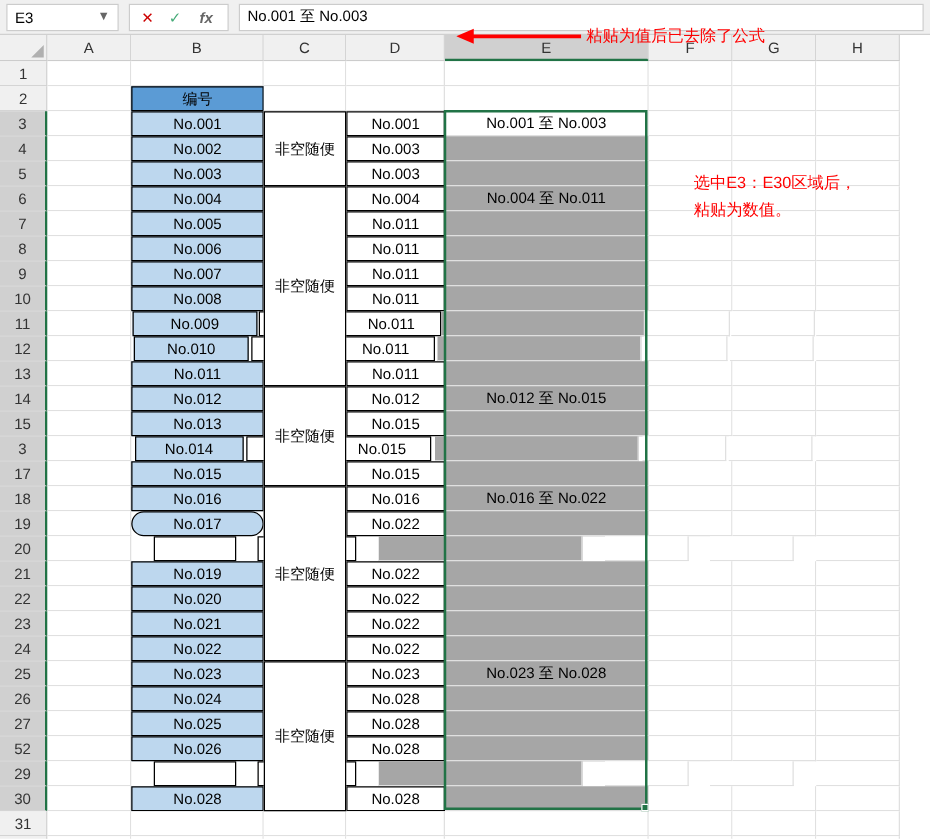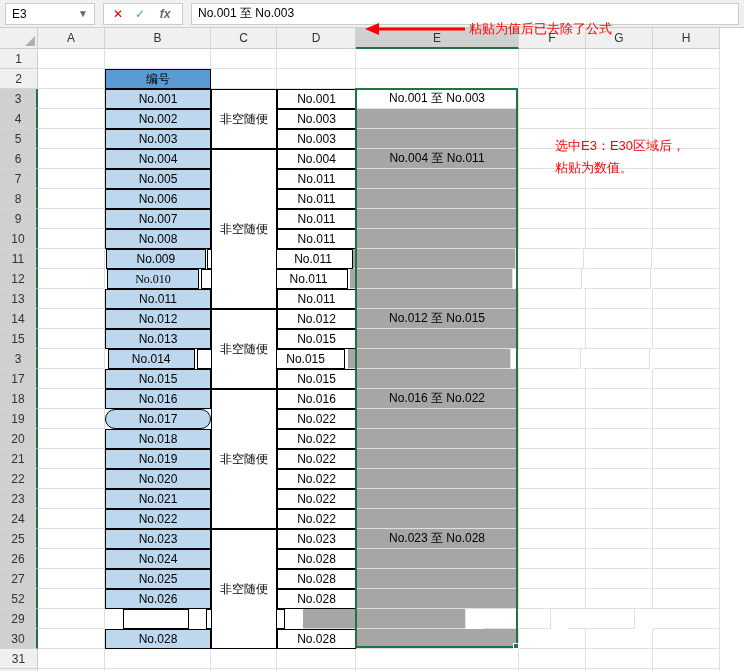--- a/index.html
+++ b/index.html
@@ -240,21 +240,21 @@
         <div class="cell wB bcol" style="width: 100px;">No.009</div>
         <div class="cell wC ccol" style="width: 66px;"></div>
         <div class="cell wD dcol" style="width: 79px;">No.011</div>
         <div class="cell wE esel" style="width: 163px;"></div>
         <div class="cell wF" style="width: 67px;"></div>
         <div class="cell wG" style="width: 67px;"></div>
         <div class="cell wH" style="width: 67px;"></div>
       </div>
       <div class="cell-row">
         <div class="cell wA" style="width: 67px;"></div>
-        <div class="cell wB bcol" style="width: 92px; font-family: Liberation Serif, serif;">No.010</div>
+        <div class="cell wB bcol" style="width: 92px;">No.010</div>
         <div class="cell wC ccol" style="width: 66px;"></div>
         <div class="cell wD dcol" style="width: 79px;">No.011</div>
         <div class="cell wE esel" style="width: 163px;"></div>
         <div class="cell wF" style="width: 67px;"></div>
         <div class="cell wG" style="width: 67px;"></div>
         <div class="cell wH" style="width: 67px;"></div>
       </div>
       <div class="cell-row">
         <div class="cell wA" style="width: 67px;"></div>
         <div class="cell wB bcol" style="width: 106px;">No.011</div>
@@ -320,21 +320,20 @@
         <div class="cell wB bcol" style="width: 106px; border-radius: 10px;">No.017</div>
         <div class="cell wC ccol" style="width: 66px;"></div>
         <div class="cell wD dcol" style="width: 79px;">No.022</div>
         <div class="cell wE esel" style="width: 163px;"></div>
         <div class="cell wF" style="width: 67px;"></div>
         <div class="cell wG" style="width: 67px;"></div>
         <div class="cell wH" style="width: 67px;"></div>
       </div>
       <div class="cell-row">
         <div class="cell wA" style="width: 67px;"></div>
-        <div class="cell wB bcol" style="width: 106px;">No.018</div>
         <div class="cell wC ccol" style="width: 66px;"></div>
         <div class="cell wD dcol" style="width: 79px;">No.022</div>
         <div class="cell wE esel" style="width: 163px;"></div>
         <div class="cell wF" style="width: 67px;"></div>
         <div class="cell wG" style="width: 67px;"></div>
         <div class="cell wH" style="width: 67px;"></div>
       </div>
       <div class="cell-row">
         <div class="cell wA" style="width: 67px;"></div>
         <div class="cell wB bcol" style="width: 106px;">No.019</div>

